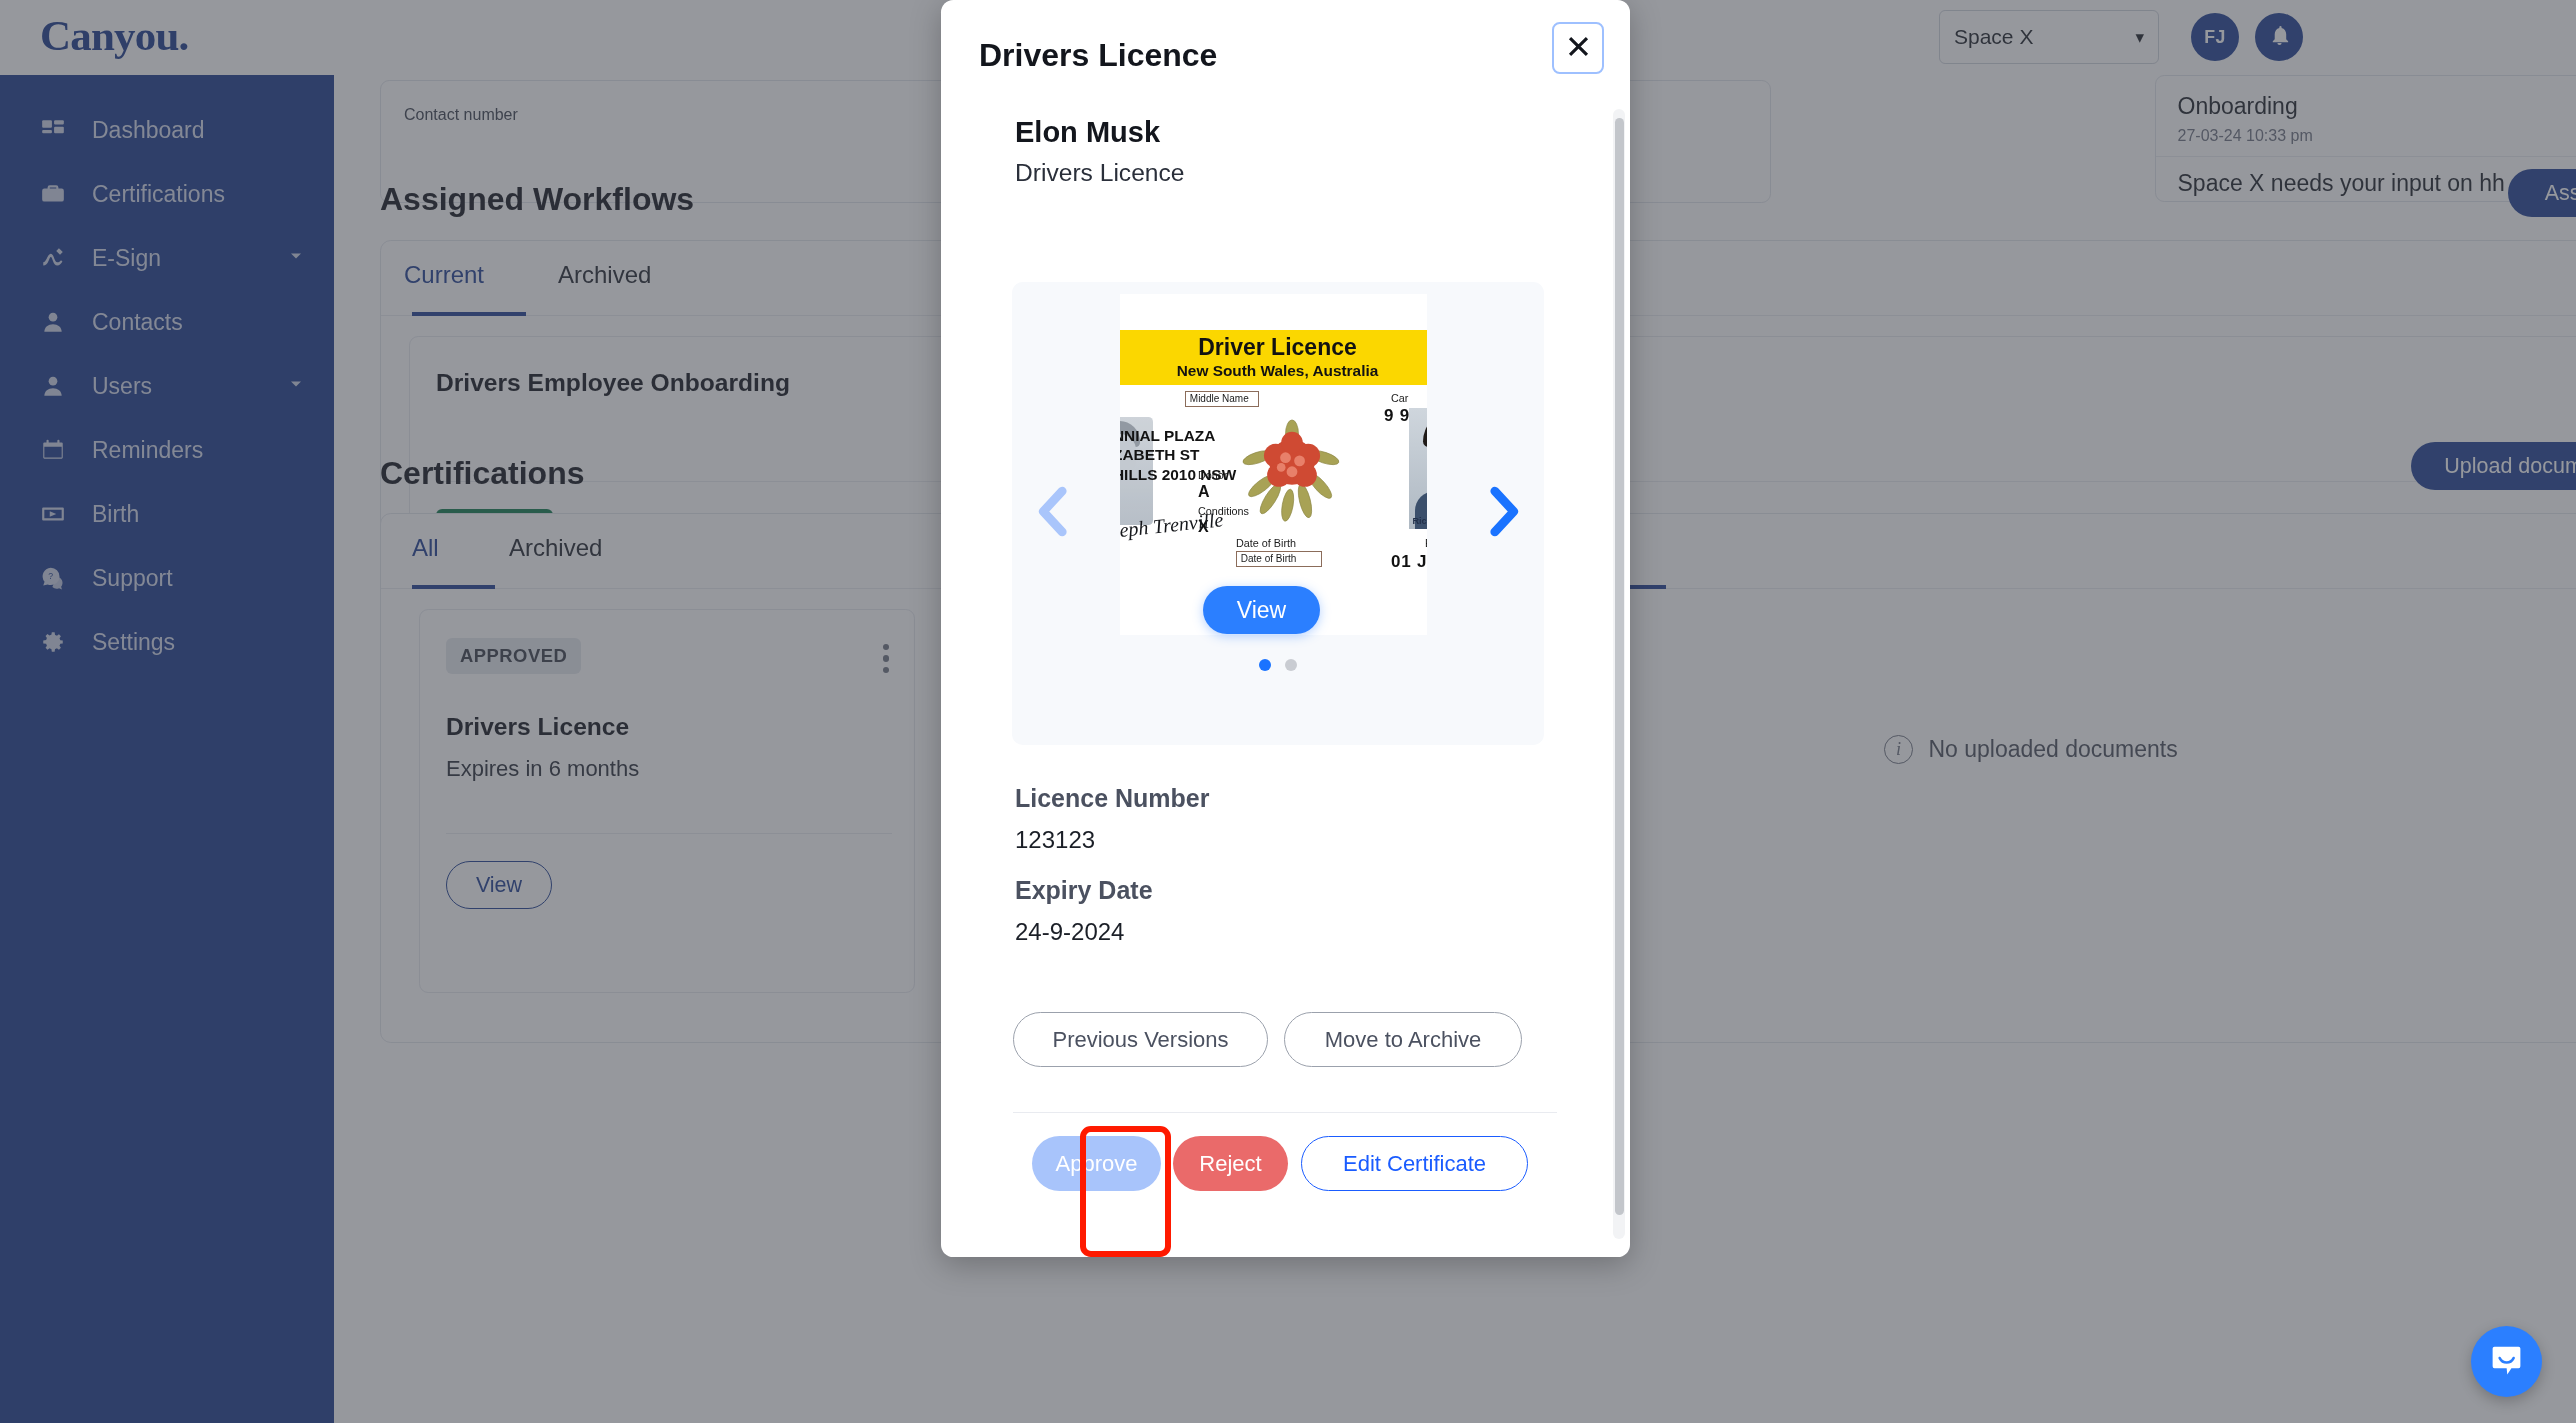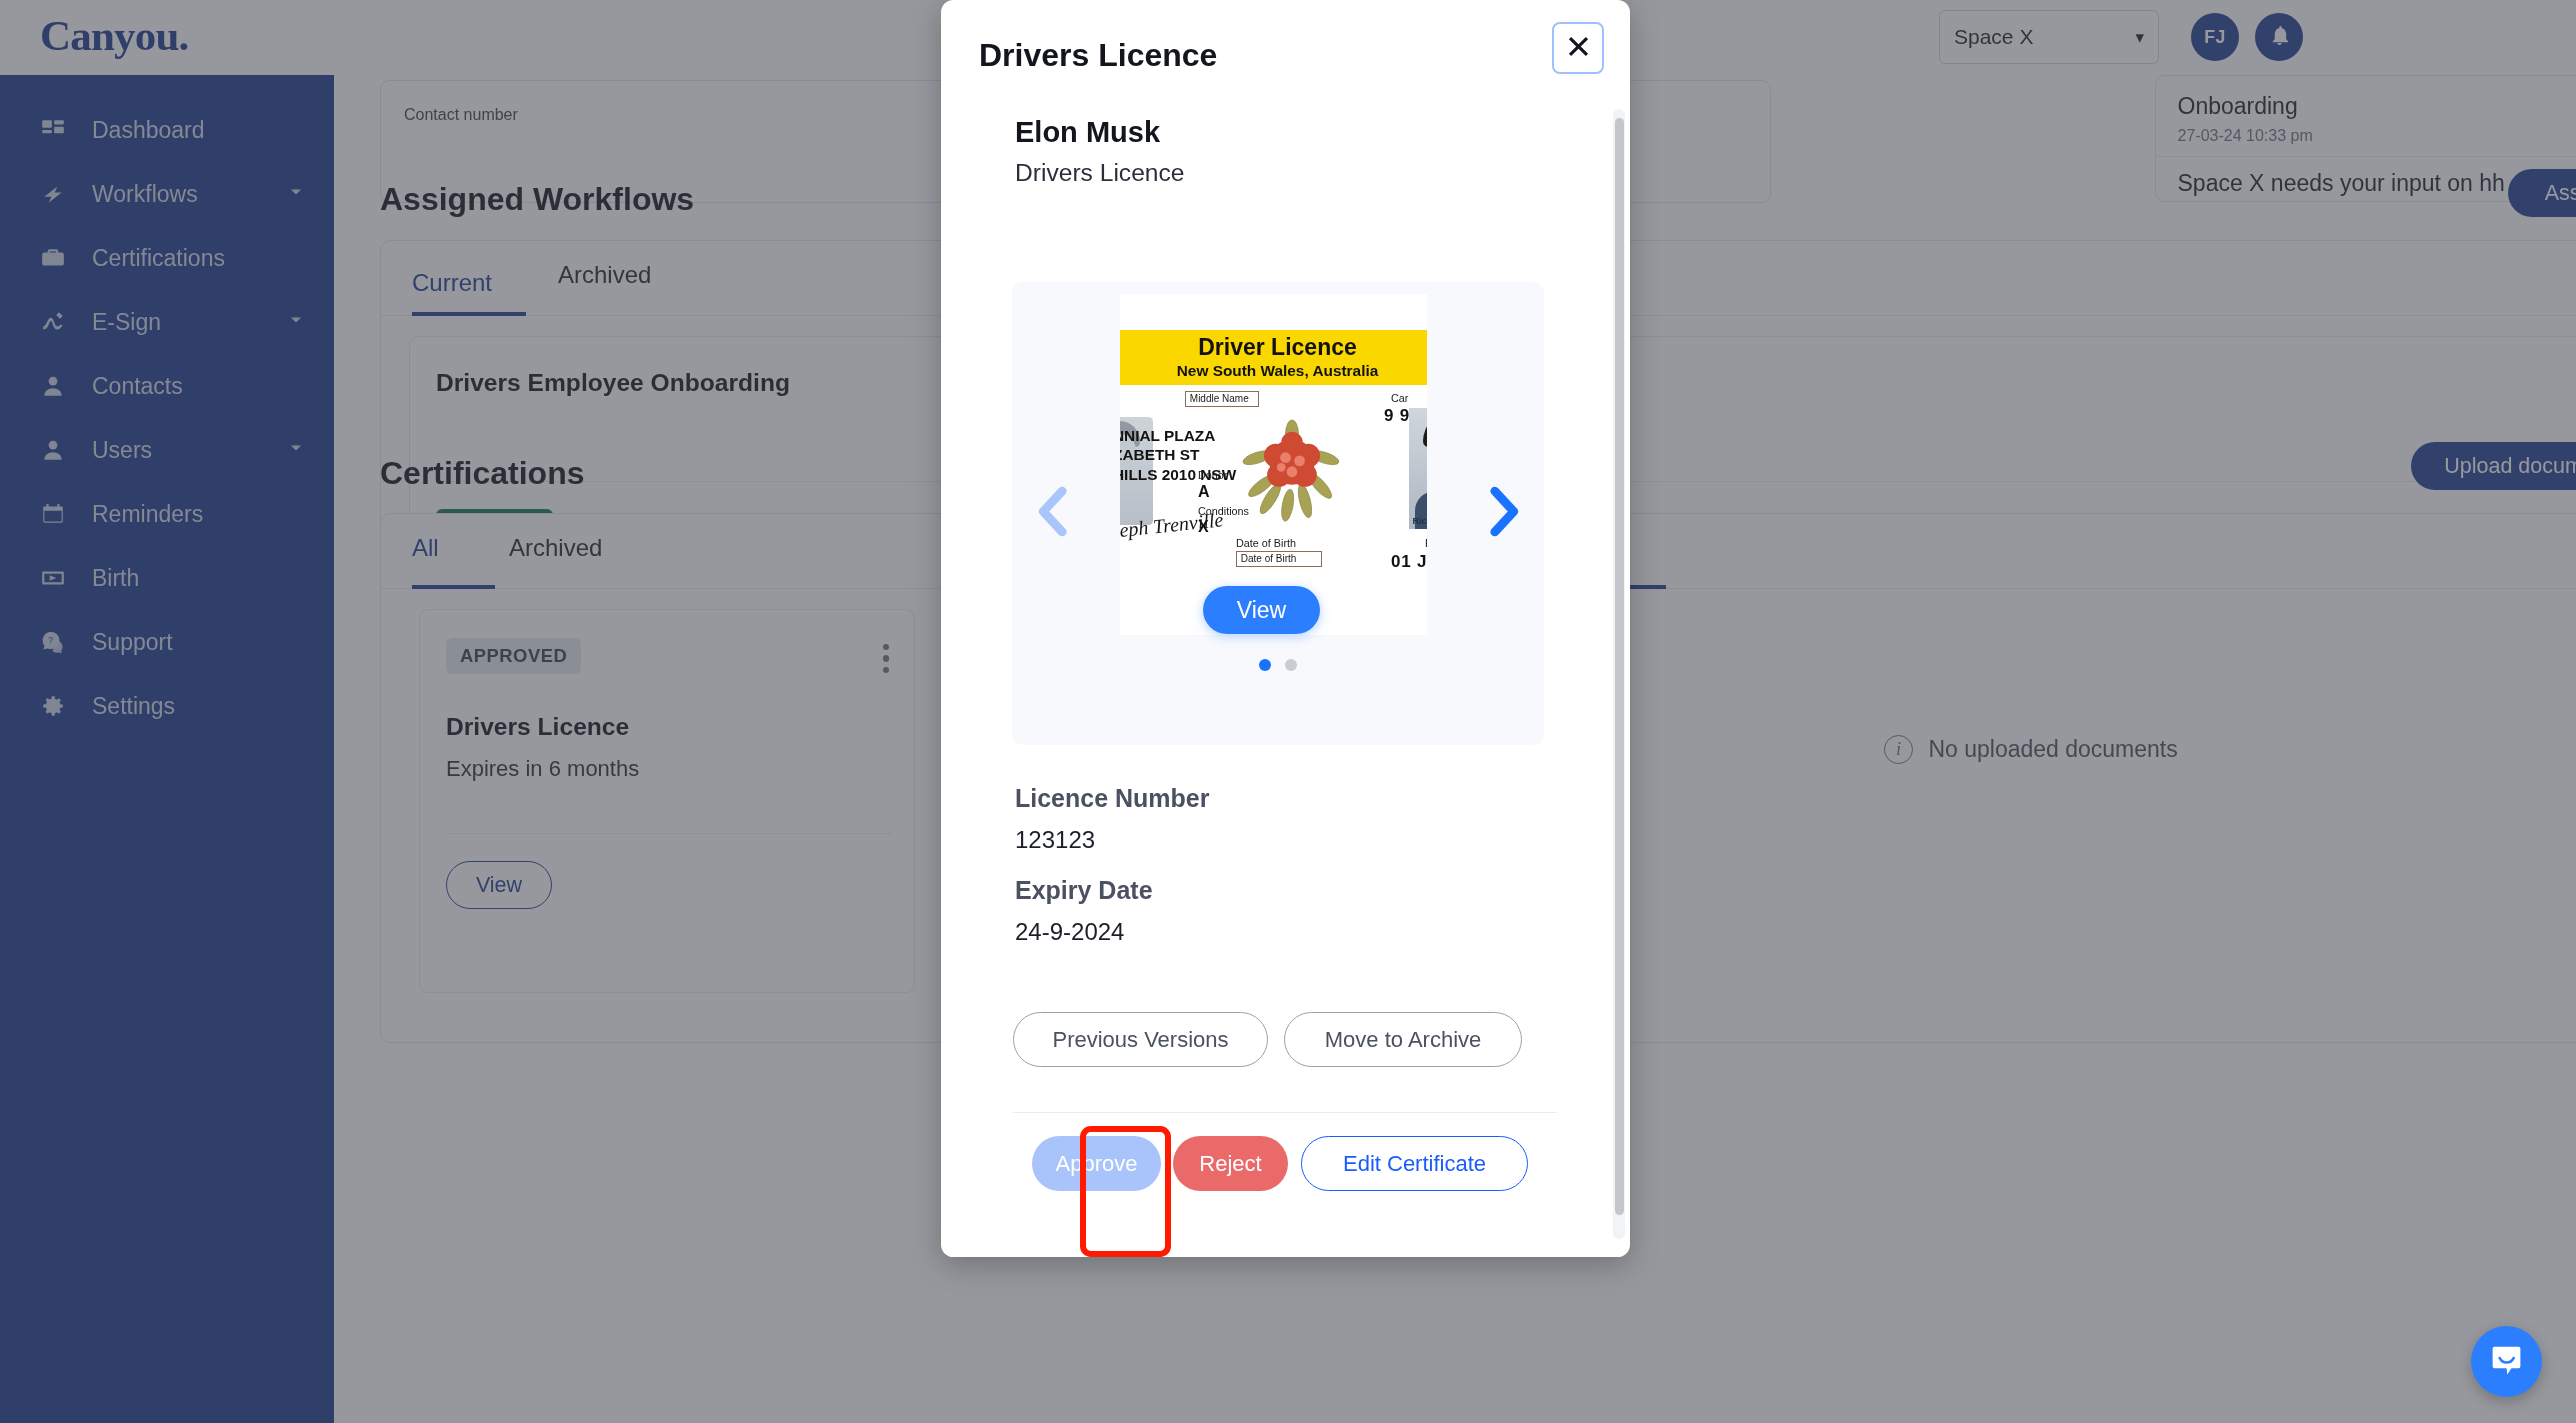--- a/index.html
+++ b/index.html
@@ -293,33 +293,20 @@
         <svg viewBox="0 0 24 24">
             <rect x="2" y="3" width="9" height="7" rx="1"></rect>
             <rect x="13" y="3" width="9" height="4" rx="1"></rect>
             <rect x="2" y="12" width="9" height="3" rx="1"></rect>
             <rect x="13" y="9" width="9" height="6" rx="1"></rect>
           </svg>
       </span>
       <span>Dashboard</span>
     </div>
 
-    <div class="nav-item">
-      <span class="nav-ico">
-        <svg viewBox="0 0 24 24">
-            <path d="M4 14.5 16 5l-2.5 5.5H20L8 20l2.6-5.5z"></path>
-          </svg>
-      </span>
-      <span>Workflows</span>
-      <span class="caret">
-        <svg viewBox="0 0 24 24">
-            <path d="M6 9l6 6 6-6z"></path>
-          </svg>
-      </span>
-    </div>
 
     <div class="nav-item">
       <span class="nav-ico">
         <svg viewBox="0 0 24 24">
             <path d="M9 4h6a2 2 0 0 1 2 2v1h3a2 2 0 0 1 2 2v8a2 2 0 0 1-2 2H4a2 2 0 0 1-2-2V9a2 2 0 0 1 2-2h3V6a2 2 0 0 1 2-2zm0 3h6V6H9z"></path>
           </svg>
       </span>
       <span>Certifications</span>
     </div>
 
@@ -415,21 +402,21 @@
       <div class="notif-time">27-03-24 10:33 pm</div>
       <div class="notif-div"></div>
       <div class="notif-msg">Space X needs your input on hh</div>
     </div>
 
     <div class="sec-title" style="left:46px; top:106px;">Assigned Workflows</div>
     <div class="pill-btn" style="left:2174px; top:94px; width:138px; height:48px;">Assign</div>
 
     <div class="panel" style="left:46px; top:165px; width:2259px; height:384px;">
       <div class="tabs">
-        <div class="tab active" style="left:31px;margin-top:8px;">Current</div>
+        <div class="tab active" style="left:23px;">Current</div>
         <div class="tab" style="left:177px;">Archived</div>
         <div class="tab-rail"></div>
         <div class="tab-underline" style="left:31px; width:114px;"></div>
       </div>
 
       <div class="subcard" style="left:28px; top:95px; width:2203px; height:254px;">
         <div class="item-title" style="left:26px; top:29px; width:507px; line-height:1.38;">Drivers Employee Onboarding</div>
         <div class="item-sub" style="left:572px; top:34px; width:207px; line-height:1.4;">41 minutes ago</div>
         <div class="hr" style="left:26px; top:144px; width:2150px;"></div>
         <div class="badge badge-green" style="left:26px; top:172px;">Completed</div>

